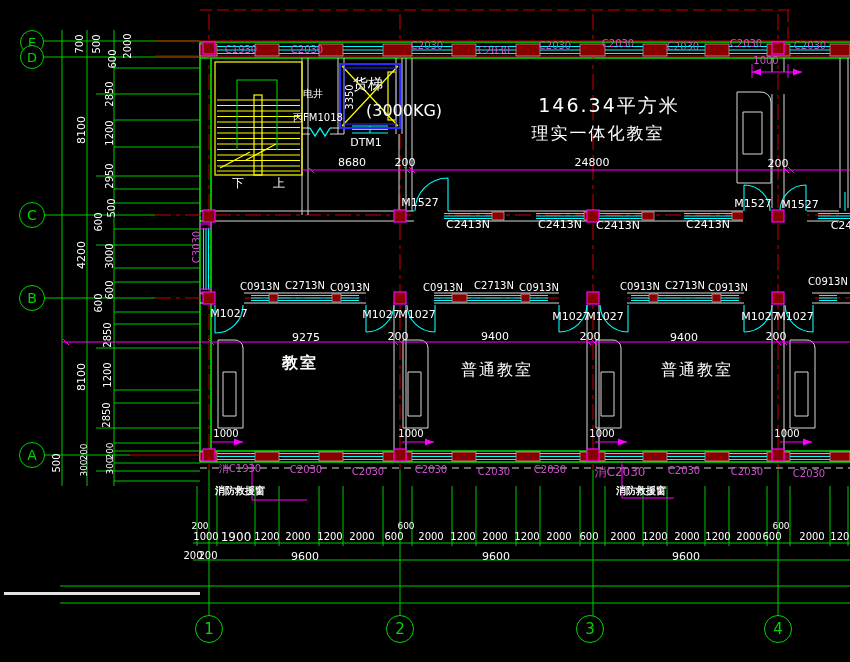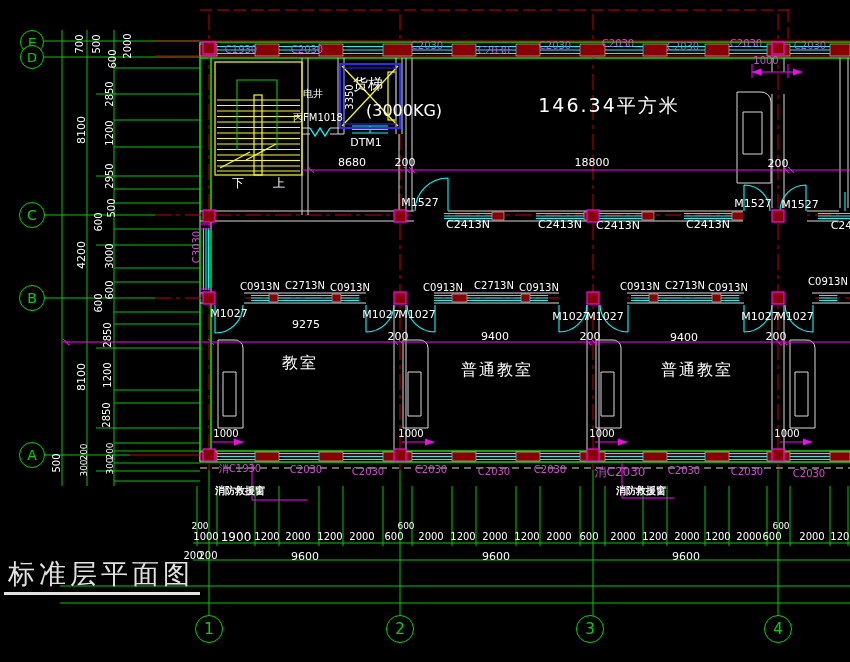--- a/index.html
+++ b/index.html
@@ -189,34 +189,34 @@
   <div class="bubble" style="left:32px;top:57px;width:22px;height:22px;font-size:13px;">D</div>
   <div class="bubble" style="left:32px;top:215px;width:24px;height:24px;font-size:14px;">C</div>
   <div class="bubble" style="left:32px;top:298px;width:24px;height:24px;font-size:14px;">B</div>
   <div class="bubble" style="left:32px;top:455px;width:24px;height:24px;font-size:14px;">A</div>
   <div class="bubble" style="left:209px;top:629px;width:26px;height:26px;font-size:15px;">1</div>
   <div class="bubble" style="left:400px;top:629px;width:26px;height:26px;font-size:15px;">2</div>
   <div class="bubble" style="left:590px;top:629px;width:26px;height:26px;font-size:15px;">3</div>
   <div class="bubble" style="left:778px;top:629px;width:26px;height:26px;font-size:15px;">4</div>
 
   <div class="roomlabel" style="left:600px;top:106px;font-size:19px;letter-spacing:2px;margin-left:9px;">146.34平方米</div>
-  <div class="roomlabel" style="left:300px;top:363px;font-size:16px;letter-spacing:2px;">教室</div>
+  <div class="roomlabel" style="left:598px;top:133px;font-size:17px;letter-spacing:2px;">理实一体化教室</div>
+  <div class="roomlabel" style="left:300px;top:363px;font-size:16px;letter-spacing:2px;font-weight:bold;">教室</div>
   <div class="roomlabel" style="left:497px;top:370px;font-size:16px;letter-spacing:2px;">普通教室</div>
   <div class="roomlabel" style="left:697px;top:370px;font-size:16px;letter-spacing:2px;">普通教室</div>
   <div class="roomlabel" style="left:368px;top:84px;font-size:15px;">货梯</div>
   <div class="roomlabel" style="left:404px;top:110px;font-size:16px;">(3000KG)</div>
   <div class="roomlabel" style="left:366px;top:142px;font-size:11px;">DTM1</div>
   <div class="roomlabel" style="left:313px;top:94px;font-size:10px;">电井</div>
   <div class="roomlabel" style="left:318px;top:118px;font-size:10px;">丙FM1018</div>
   <div class="roomlabel" style="left:238px;top:183px;font-size:12px;">下</div>
   <div class="roomlabel" style="left:279px;top:183px;font-size:12px;">上</div>
   <div class="roomlabel" style="left:240px;top:491px;font-size:10px;font-weight:bold;">消防救援窗</div>
   <div class="roomlabel" style="left:641px;top:491px;font-size:10px;font-weight:bold;">消防救援窗</div>
 
-  <div id="title">标准层平面图</div>
   <div id="title-underline"></div>
 <span class="ann" style="left: 241px; top: 50px; font-size: 10px; color: rgb(207, 79, 207);">C1930</span>
     <span class="ann" style="left: 307px; top: 50px; font-size: 10px; color: rgb(207, 79, 207);">C2030</span>
     <span class="ann" style="left: 427px; top: 46px; font-size: 10px; color: rgb(207, 79, 207);">C2030</span>
     <span class="ann" style="left: 494px; top: 51px; font-size: 10px; color: rgb(207, 79, 207);">C2030</span>
     <span class="ann" style="left: 555px; top: 46px; font-size: 10px; color: rgb(207, 79, 207);">C2030</span>
     <span class="ann" style="left: 618px; top: 44px; font-size: 10px; color: rgb(207, 79, 207);">C2030</span>
     <span class="ann" style="left: 683px; top: 47px; font-size: 10px; color: rgb(207, 79, 207);">C2030</span>
     <span class="ann" style="left: 746px; top: 44px; font-size: 10px; color: rgb(207, 79, 207);">C2030</span>
     <span class="ann" style="left: 810px; top: 46px; font-size: 10px; color: rgb(207, 79, 207);">C2030</span>
@@ -241,23 +241,23 @@
     <span class="ann" style="left: 828px; top: 282px; font-size: 10px; color: rgb(255, 255, 255);">C0913N</span>
     <span class="ann" style="left: 229px; top: 313px; font-size: 11px; color: rgb(255, 255, 255);">M1027</span>
     <span class="ann" style="left: 381px; top: 314px; font-size: 11px; color: rgb(255, 255, 255);">M1027</span>
     <span class="ann" style="left: 417px; top: 314px; font-size: 11px; color: rgb(255, 255, 255);">M1027</span>
     <span class="ann" style="left: 571px; top: 316px; font-size: 11px; color: rgb(255, 255, 255);">M1027</span>
     <span class="ann" style="left: 605px; top: 316px; font-size: 11px; color: rgb(255, 255, 255);">M1027</span>
     <span class="ann" style="left: 760px; top: 316px; font-size: 11px; color: rgb(255, 255, 255);">M1027</span>
     <span class="ann" style="left: 795px; top: 316px; font-size: 11px; color: rgb(255, 255, 255);">M1027</span>
     <span class="ann" style="left: 352px; top: 162px; font-size: 11px; color: rgb(255, 255, 255);">8680</span>
     <span class="ann" style="left: 405px; top: 162px; font-size: 11px; color: rgb(255, 255, 255);">200</span>
-    <span class="ann" style="left: 592px; top: 162px; font-size: 11px; color: rgb(255, 255, 255);">18800</span>
+    <span class="ann" style="left: 592px; top: 162px; font-size: 11px; color: rgb(255, 255, 255);">24800</span>
     <span class="ann" style="left: 778px; top: 163px; font-size: 11px; color: rgb(255, 255, 255);">200</span>
-    <span class="ann" style="left: 306px; top: 324px; font-size: 11px; color: rgb(255, 255, 255);">9275</span>
+    <span class="ann" style="left: 306px; top: 337px; font-size: 11px; color: rgb(255, 255, 255);">9275</span>
     <span class="ann" style="left: 398px; top: 336px; font-size: 11px; color: rgb(255, 255, 255);">200</span>
     <span class="ann" style="left: 495px; top: 336px; font-size: 11px; color: rgb(255, 255, 255);">9400</span>
     <span class="ann" style="left: 590px; top: 336px; font-size: 11px; color: rgb(255, 255, 255);">200</span>
     <span class="ann" style="left: 684px; top: 337px; font-size: 11px; color: rgb(255, 255, 255);">9400</span>
     <span class="ann" style="left: 776px; top: 336px; font-size: 11px; color: rgb(255, 255, 255);">200</span>
     <span class="ann" style="left: 226px; top: 434px; font-size: 10px; color: rgb(255, 255, 255);">1000</span>
     <span class="ann" style="left: 411px; top: 434px; font-size: 10px; color: rgb(255, 255, 255);">1000</span>
     <span class="ann" style="left: 602px; top: 434px; font-size: 10px; color: rgb(255, 255, 255);">1000</span>
     <span class="ann" style="left: 787px; top: 434px; font-size: 10px; color: rgb(255, 255, 255);">1000</span>
     <span class="ann" style="left: 350px; top: 97px; font-size: 10px; color: rgb(255, 255, 255); transform: translate(-50%, -50%) rotate(-90deg);">3350</span>

